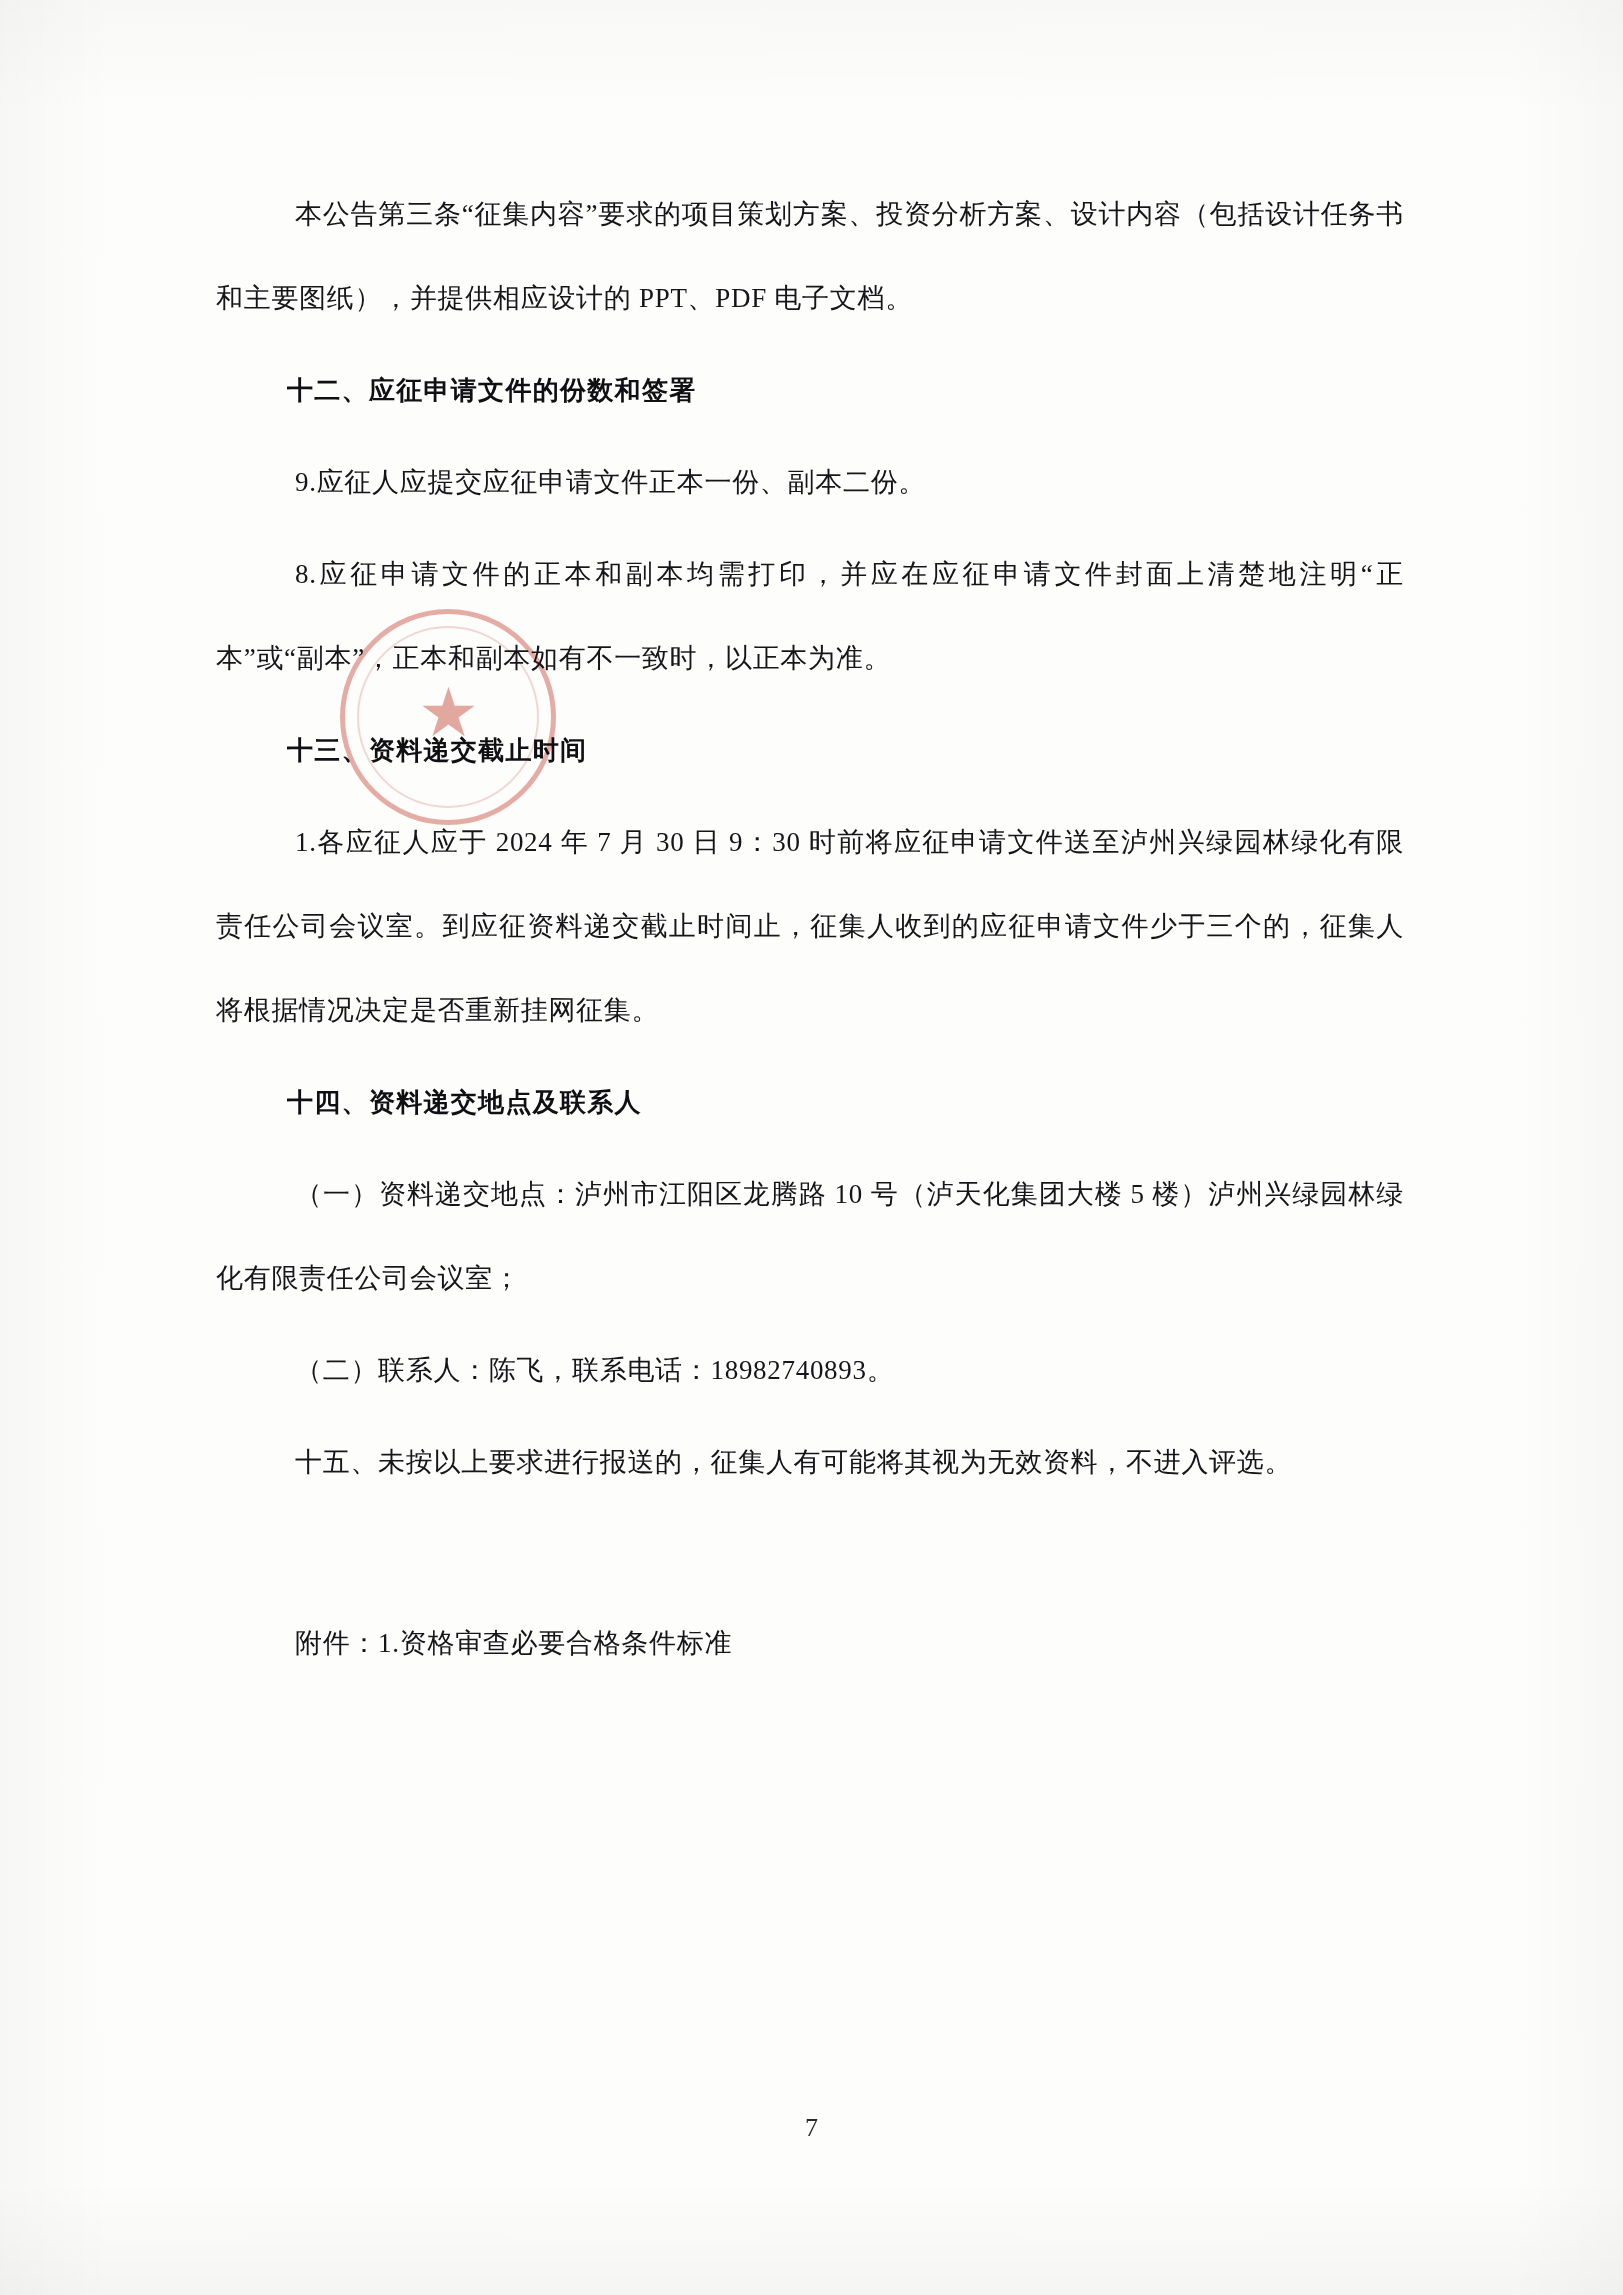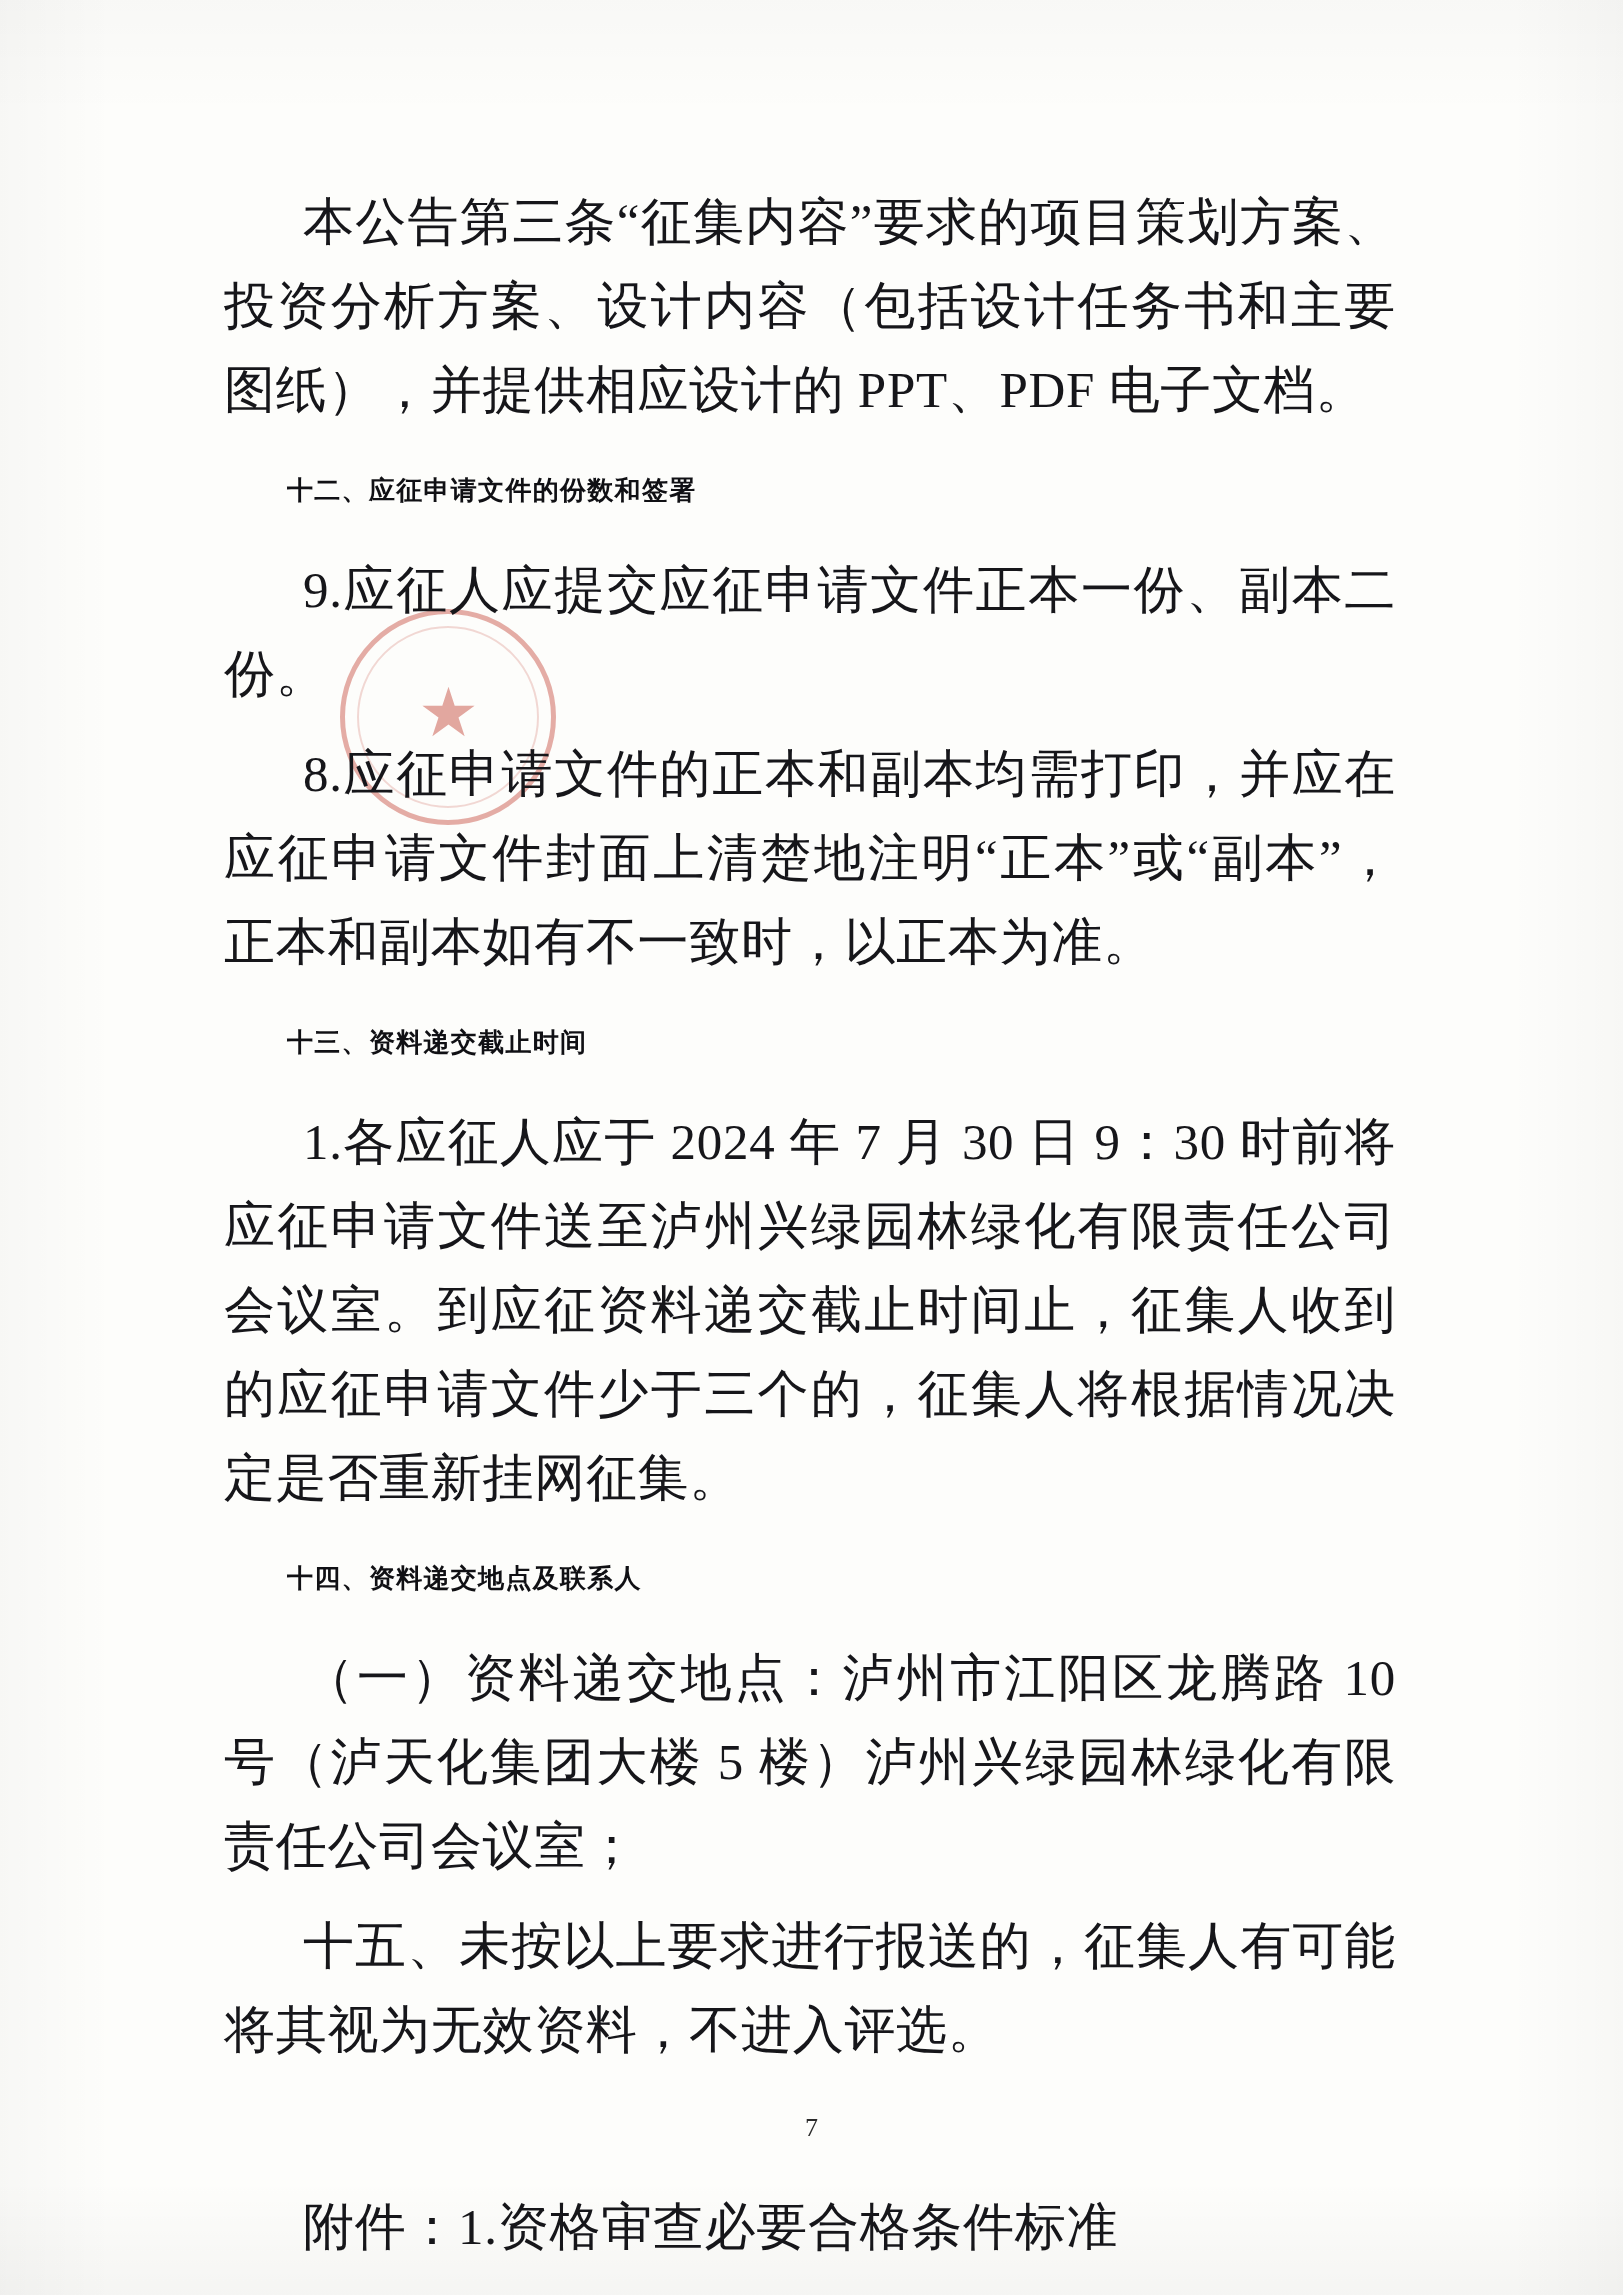--- a/index.html
+++ b/index.html
@@ -38,22 +38,22 @@
 
   .content {
     position: absolute;
     left: 208px;
     top: 164px;
     width: 1204px;
   }
 
   p.body-line,
   p.para {
-    margin: 16px;
-    font-size: 51px;
+    margin: 8px;
+    font-size: 27px;
     line-height: 84px;
     letter-spacing: 0.7px;
     text-align: justify;
     text-justify: inter-ideograph;
     color: #16161a;
   }
 
   p.para {
     text-indent: 79px;
   }
@@ -163,20 +163,21 @@
 
     <p class="heading">十三、资料递交截止时间</p>
 
     <p class="para">1.各应征人应于 2024 年 7 月 30 日 9：30 时前将应征申请文件送至泸州兴绿园林绿化有限责任公司会议室。到应征资料递交截止时间止，征集人收到的应征申请文件少于三个的，征集人将根据情况决定是否重新挂网征集。</p>
 
 
     <p class="heading">十四、资料递交地点及联系人</p>
 
     <p class="para">（一）资料递交地点：泸州市江阳区龙腾路 10 号（泸天化集团大楼 5 楼）泸州兴绿园林绿化有限责任公司会议室；</p>
 
+    <p class="para">（二）联系人：陈飞，联系电话：18982740893。</p>
 
     <p class="para">十五、未按以上要求进行报送的，征集人有可能将其视为无效资料，不进入评选。</p>
 
     <div class="spacer-lg"></div>
 
     <p class="para">附件：1.资格审查必要合格条件标准</p>
 
   </div>
 
   <div class="page-number">7</div>

